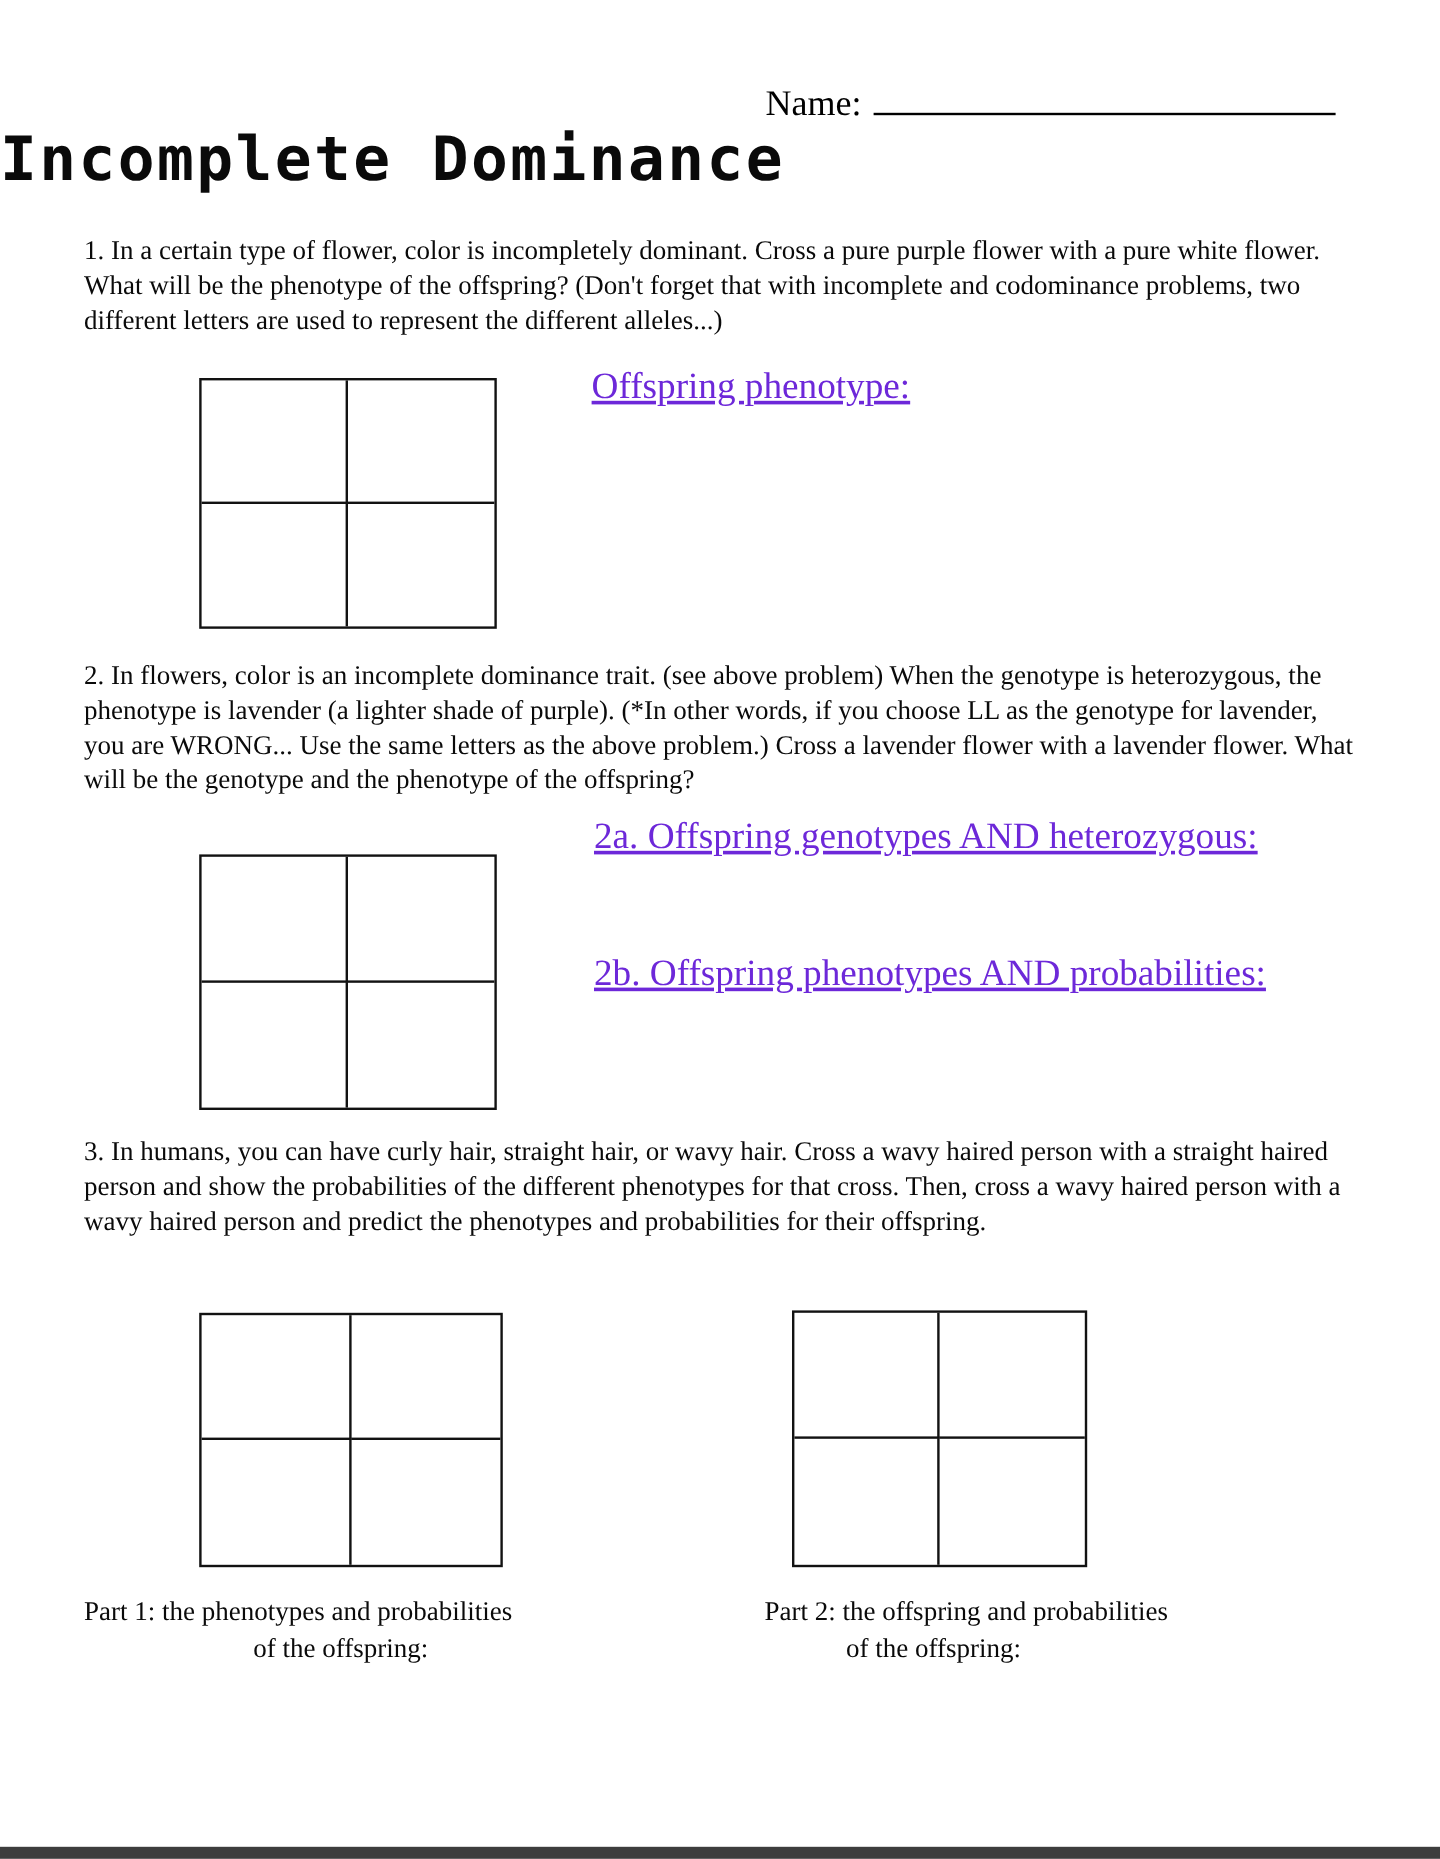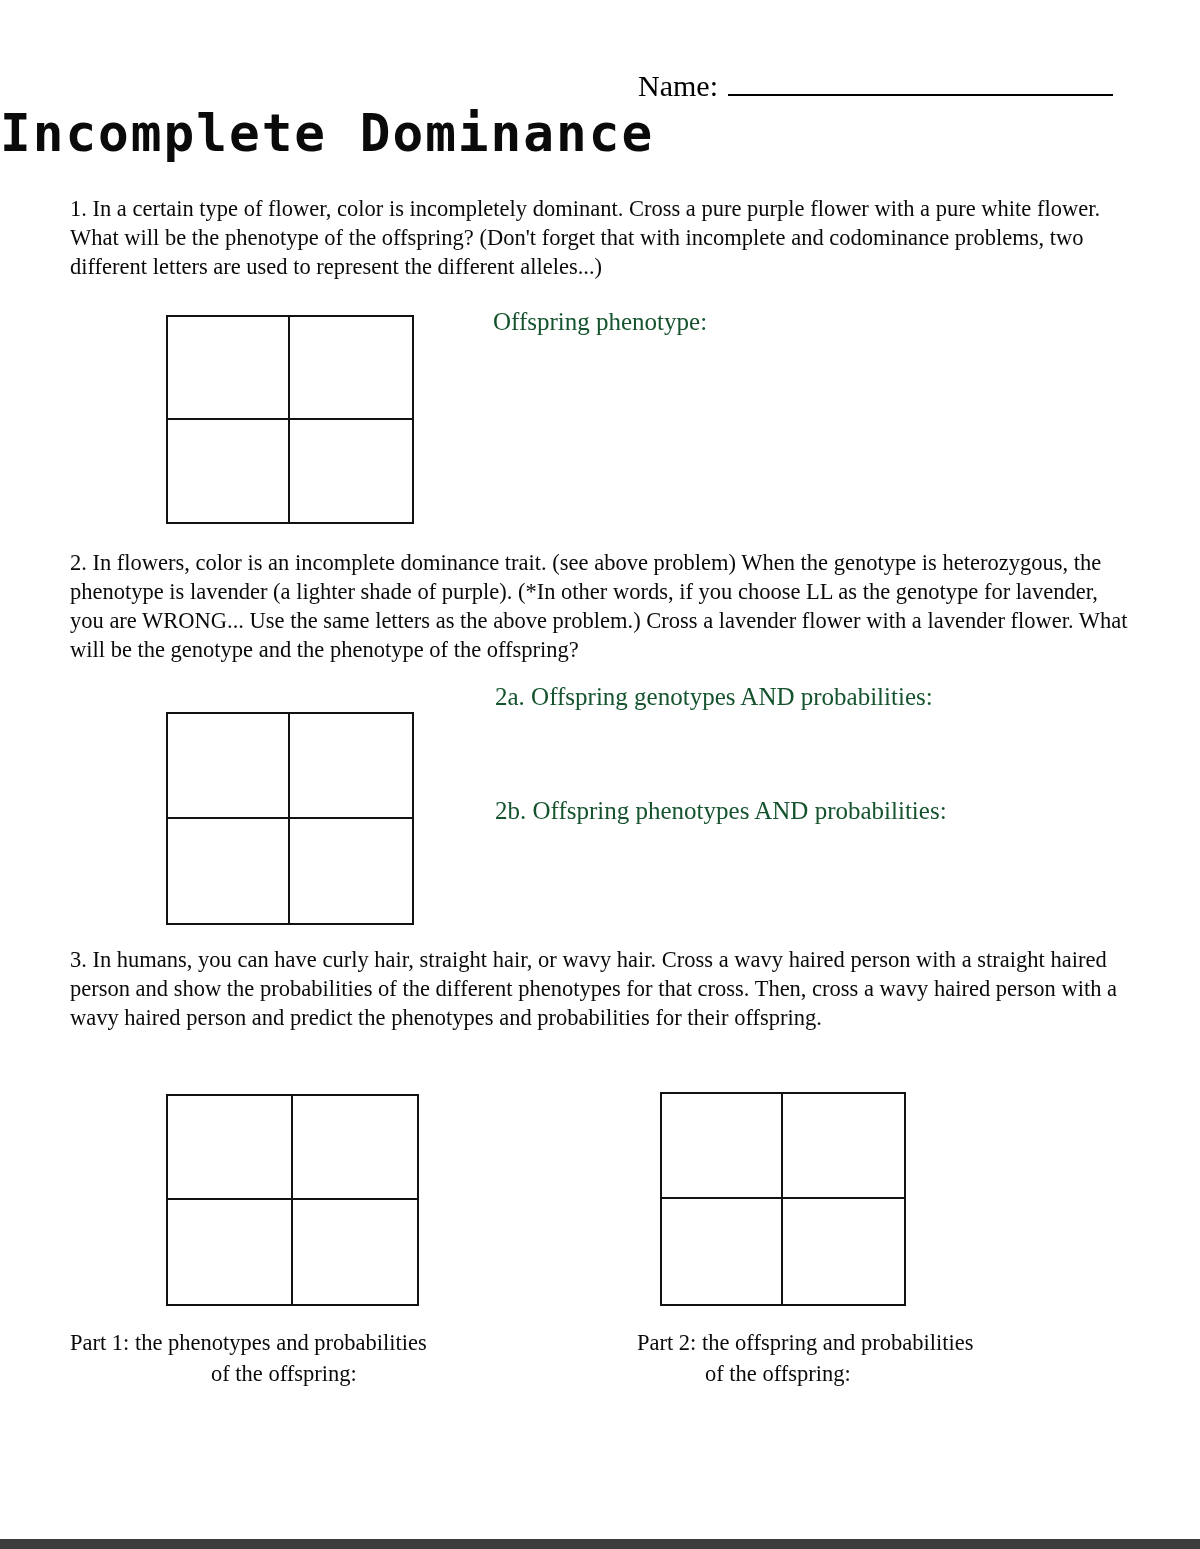--- a/index.html
+++ b/index.html
@@ -47,24 +47,25 @@
     width: 1064px;
     font-size: 22.5px;
     line-height: 29px;
     color: #0a0a0a;
   }
   .para-q1 { top: 170px; margin-top: 24px; }
   .para-q2 { top: 548px; }
   .para-q3 { top: 945px; }
 
   .answer-label {
-    font-size: 25px;
+    font-size: 31px;
     line-height: 29px;
-    color: #14532d;
+    color: #6d28d9;
     white-space: nowrap;
+    text-decoration: underline;
   }
   .label-q1  { left: 493px; top: 307px; }
   .label-q2a { left: 495px; top: 682px; }
   .label-q2b { left: 495px; top: 796px; }
 
   .punnett {
     display: grid;
     grid-template-columns: 1fr 1fr;
     grid-template-rows: 1fr 1fr;
     border: 2px solid #121212;
@@ -113,21 +114,21 @@
   <div class="cell c1"></div>
   <div class="cell c2"></div>
   <div class="cell c3"></div>
   <div class="cell c4"></div>
 </div>
 
 <div class="abs answer-label label-q1">Offspring phenotype:</div>
 
 <div class="abs para para-q2">2. In flowers, color is an incomplete dominance trait. (see above problem) When the genotype is heterozygous, the phenotype is lavender (a lighter shade of purple). (*In other words, if you choose LL as the genotype for lavender, you are WRONG... Use the same letters as the above problem.) Cross a lavender flower with a lavender flower. What will be the genotype and the phenotype of the offspring?</div>
 
-<div class="abs answer-label label-q2a">2a. Offspring genotypes AND probabilities:</div>
+<div class="abs answer-label label-q2a">2a. Offspring genotypes AND heterozygous:</div>
 
 <div class="abs punnett punnett-2">
   <div class="cell c1"></div>
   <div class="cell c2"></div>
   <div class="cell c3"></div>
   <div class="cell c4"></div>
 </div>
 
 <div class="abs answer-label label-q2b">2b. Offspring phenotypes AND probabilities:</div>
 

